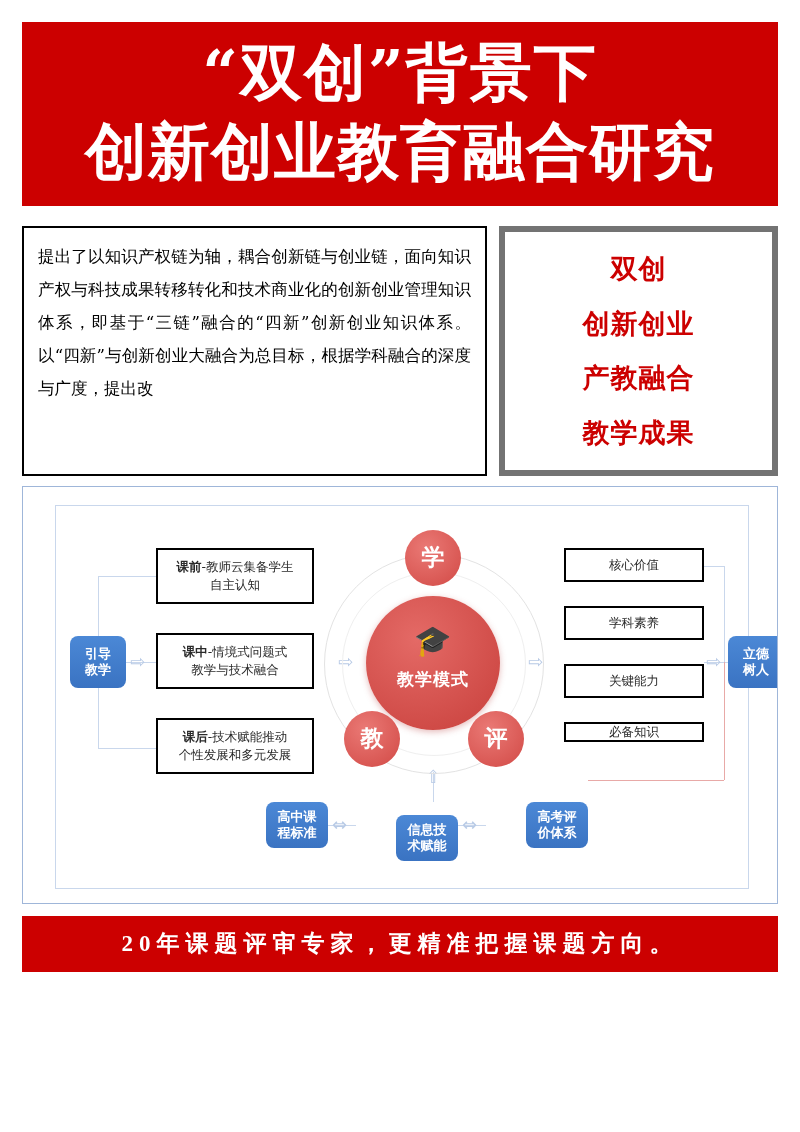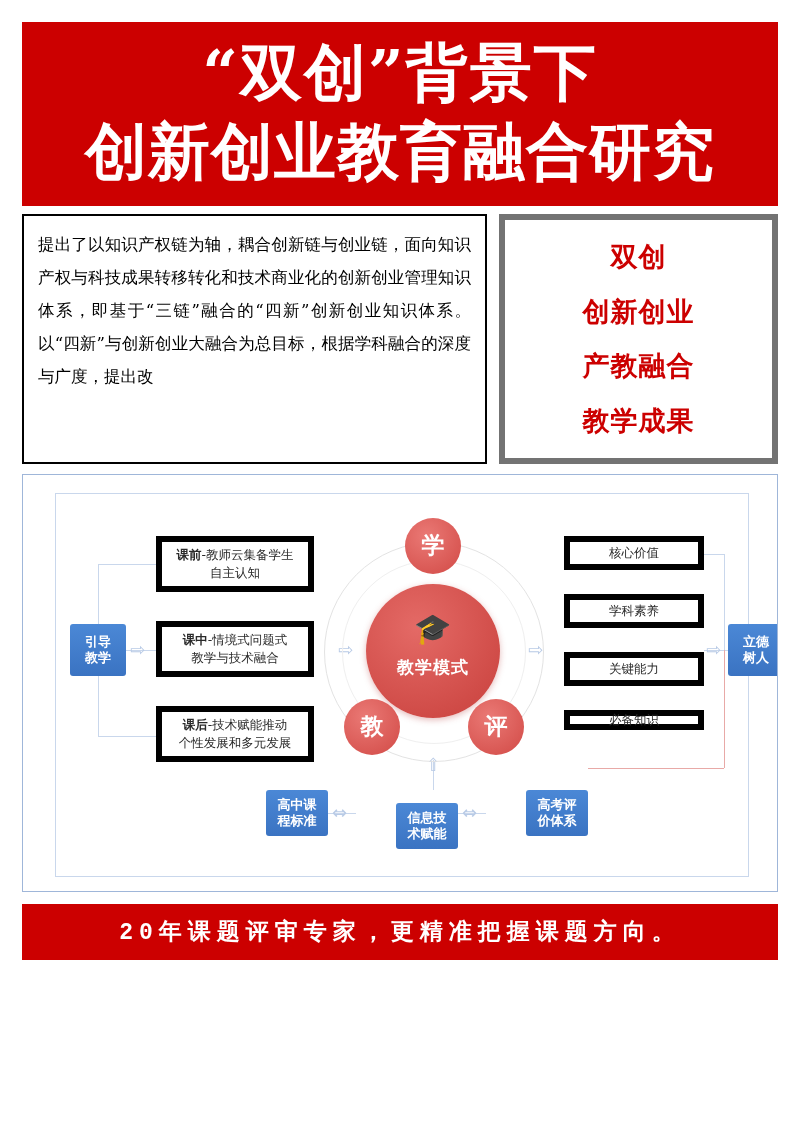--- a/index.html
+++ b/index.html
@@ -41,21 +41,21 @@
     font-weight: bold;
     letter-spacing: 1px;
     margin-top: 12px;
     font-family: "DejaVu Serif", "Liberation Serif", serif;
   }
 
   
   .mid-row {
     display: flex;
     gap: 12px;
-    margin-top: 8px;
+    margin-top: 20px;
   }
   .abstract-box {
     flex: 0 0 465px;
     width: 465px;
     border: 2px solid #000000;
     box-sizing: border-box;
     padding: 12px 14px;
     font-size: 16.5px;
     line-height: 2.0;
     color: #000000;
@@ -163,21 +163,21 @@
     font-family: "DejaVu Sans", "Liberation Sans", sans-serif;
   }
   .bubble.top { left: 349px; top: 24px; }
   .bubble.left-b { left: 288px; top: 205px; }
   .bubble.right-b { left: 412px; top: 205px; }
 
   
   .card {
     position: absolute;
     box-sizing: border-box;
-    border: 6px solid #000000;
+    border: 2px solid #000000;
     background: #ffffff;
     color: #2a2a2a;
     font-size: 12.5px;
     line-height: 1.45;
     text-align: center;
     display: flex;
     align-items: center;
     justify-content: center;
     padding: 4px 6px;
     font-family: "DejaVu Sans", "Liberation Sans", sans-serif;
@@ -200,21 +200,21 @@
     background: #3f7fd1;
     background: linear-gradient(180deg,#4b88d6 0%, #3a73c2 100%);
     color: #ffffff;
     font-size: 13px;
     font-weight: bold;
     line-height: 1.25;
     text-align: center;
     display: flex;
     align-items: center;
     justify-content: center;
-    border-radius: 3px;
+    border-radius: 8px;
     font-family: "DejaVu Sans", "Liberation Sans", sans-serif;
   }
   .tile-left  { left: 14px;  top: 130px; width: 56px; height: 52px; }
   .tile-right { left: 672px; top: 130px; width: 56px; height: 52px; }
   .tile-b1 { left: 210px; top: 296px; width: 62px; height: 46px; }
   .tile-b2 { left: 340px; top: 309px; width: 62px; height: 46px; }
   .tile-b3 { left: 470px; top: 296px; width: 62px; height: 46px; font-family: Liberation Serif, serif; }
 
   
   .arrow {
@@ -239,21 +239,21 @@
   
   .footer-banner {
     margin-top: 12px;
     background: #cc0000;
     color: #ffffff;
     text-align: center;
     font-size: 23px;
     font-weight: bold;
     letter-spacing: 6px;
     padding: 12px 0 13px 0;
-    font-family: Liberation Mono, monospace;
+    font-family: Liberation Serif, serif;
   }
 </style>
 </head>
 <body>
 
 <div class="page">
 
   <div class="title-banner">
     <div class="title-line1">“双创”背景下</div>
     <div class="title-line2">创新创业教育融合研究</div>

